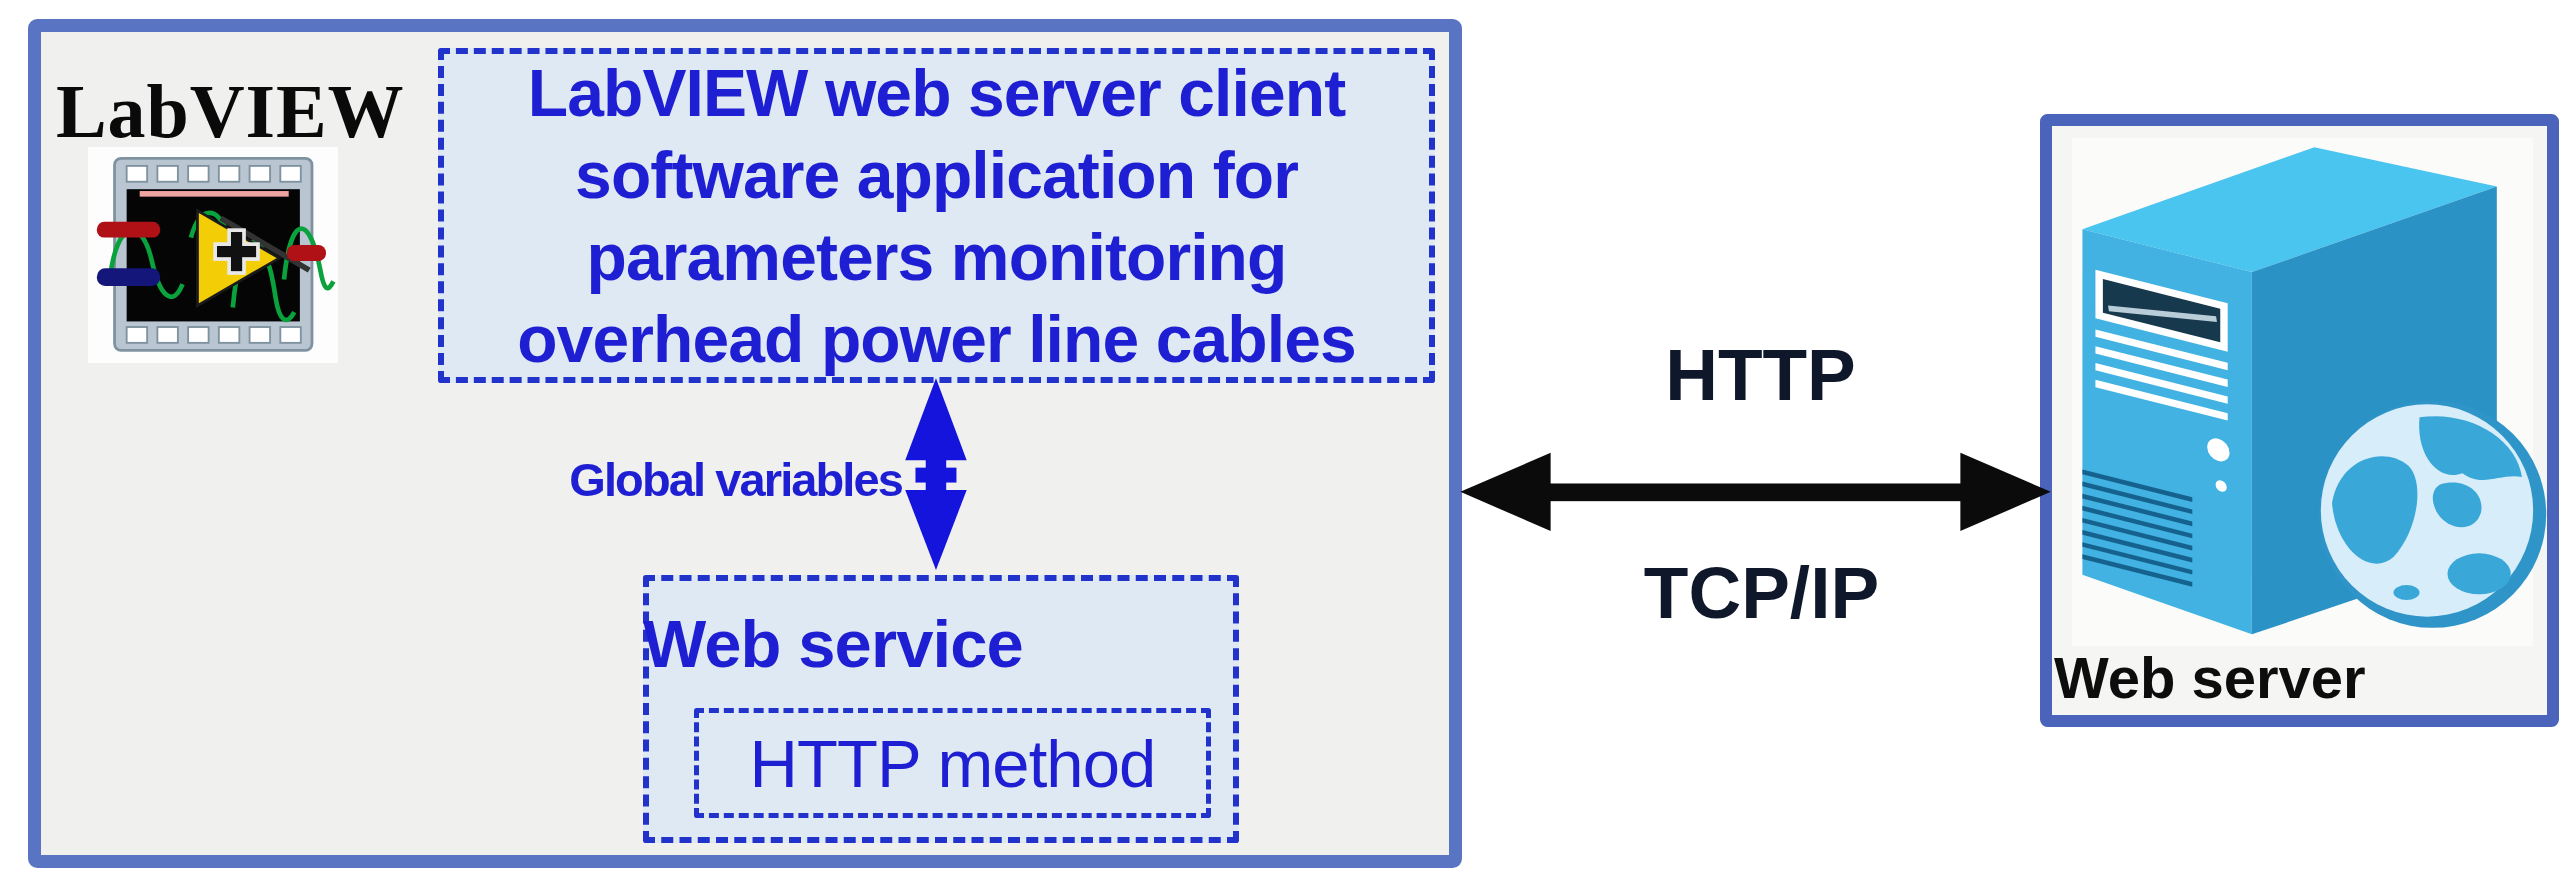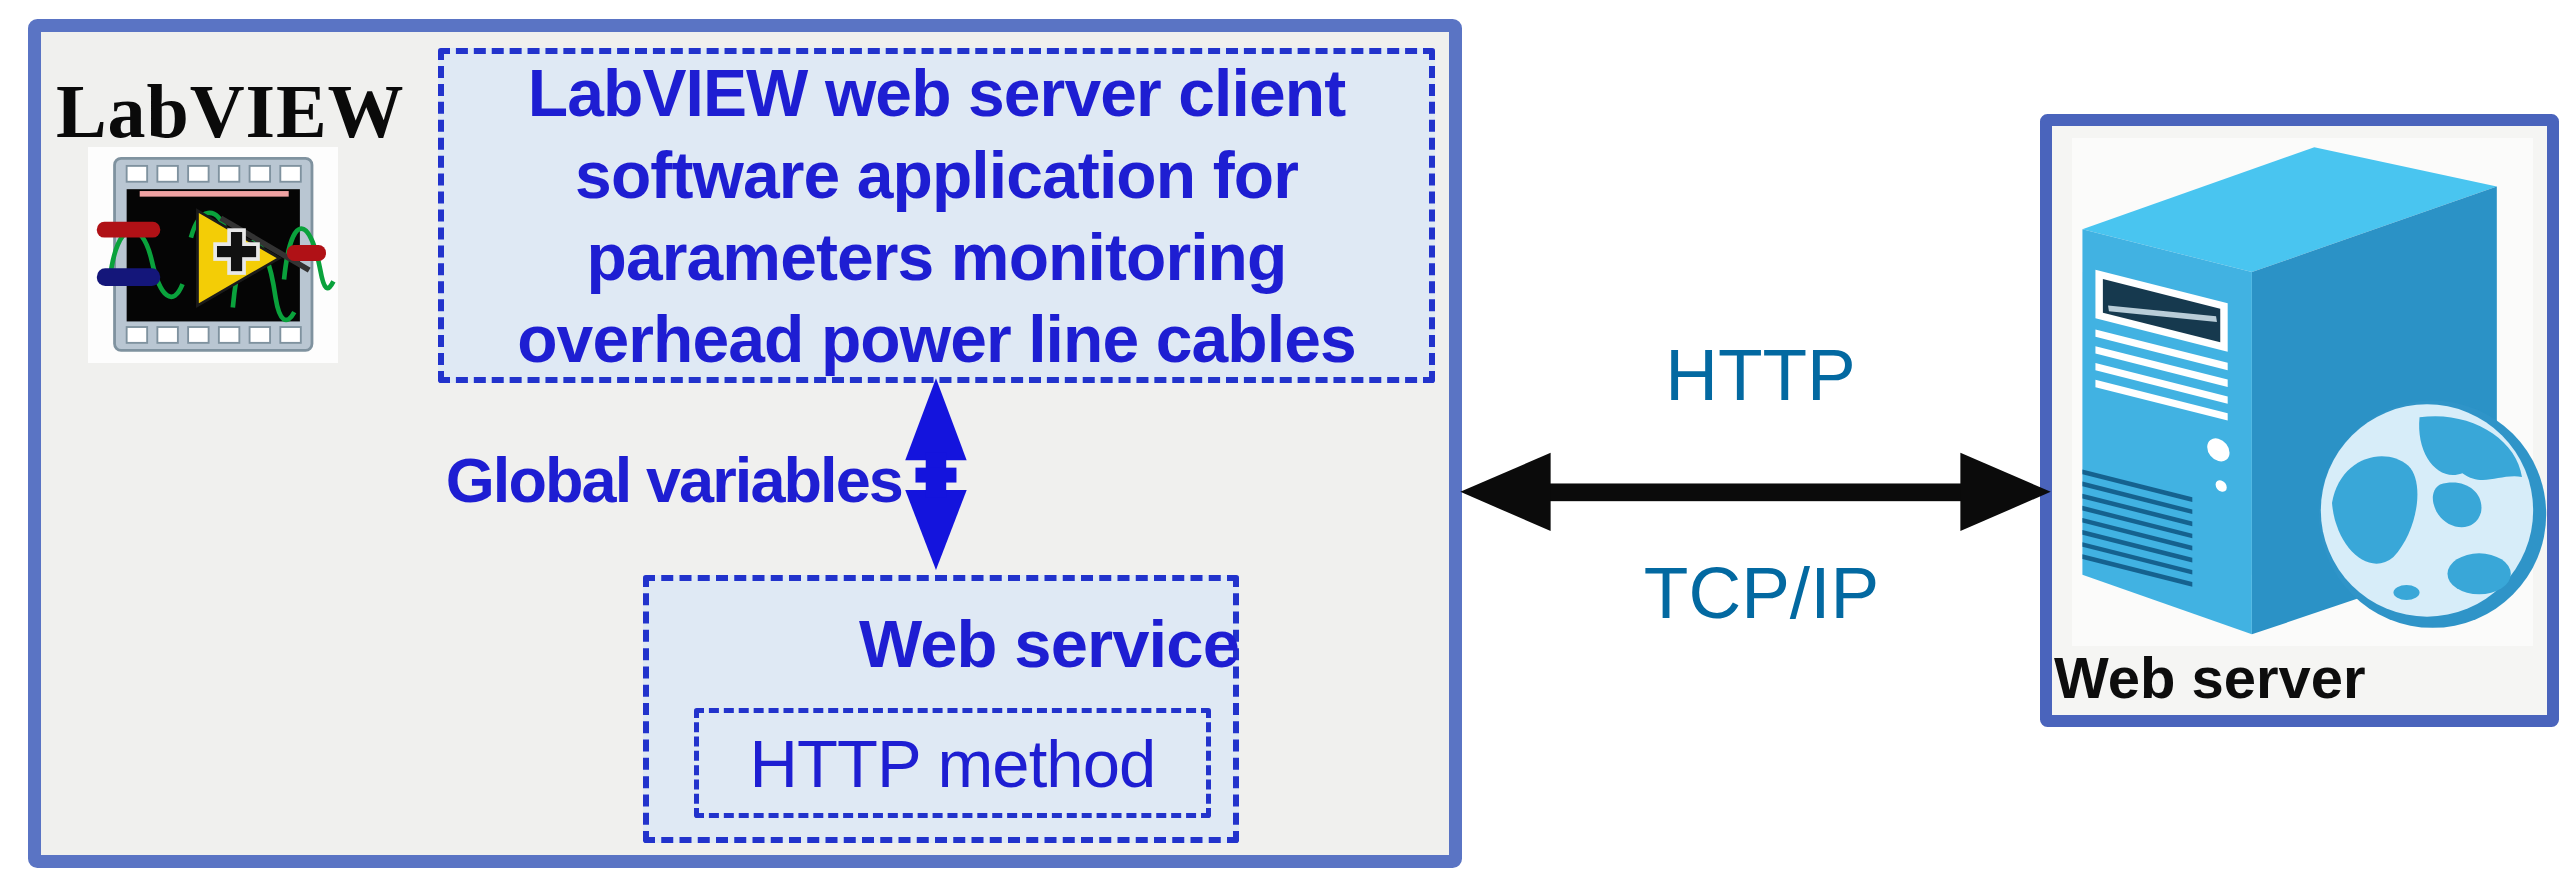--- a/index.html
+++ b/index.html
@@ -42,31 +42,31 @@
     white-space:nowrap;color:#1e1ed2;font-weight:bold;font-size:66px;line-height:82px;
     letter-spacing:-0.9px;text-align:center;
   }
   .labview-label{
     position:absolute;left:56px;top:73px;color:#0a0a0a;
     font-family:"Liberation Serif", serif;font-weight:bold;font-size:76px;line-height:76px;
     letter-spacing:0.9px;
   }
   .global-vars{
     position:absolute;left:317px;top:441px;width:585px;text-align:right;
-    color:#1e1ed2;font-weight:bold;font-size:63px;line-height:78px;letter-spacing:-1.9px;
+    color:#1e1ed2;font-weight:bold;font-size:47px;line-height:78px;letter-spacing:-1.9px;
     white-space:nowrap;
   }
   .ws-title{
-    position:absolute;left:643px;top:605px;width:596px;text-align:right;
+    position:absolute;left:643px;top:605px;width:596px;text-align:left;
     color:#1e1ed2;font-weight:bold;font-size:67px;line-height:78px;letter-spacing:-0.9px;
   }
   .hm-title{color:#1e1ed2;font-weight:normal;font-size:67px;letter-spacing:-0.9px;white-space:nowrap;}
   .link-label{
-    position:absolute;width:391px;text-align:center;color:#0369a1;
-    font-weight:normal;font-size:73px;line-height:76px;
+    position:absolute;width:391px;text-align:center;color:#0f172a;
+    font-weight:bold;font-size:73px;line-height:76px;
   }
   .http-label{left:1565px;top:337px;}
   .tcpip-label{left:1566px;top:555px;}
   .webserver-label{
     position:absolute;left:2054px;top:641px;width:494px;text-align:left;
     color:#0d0d0d;font-weight:bold;font-size:58px;line-height:73px;
   }
   svg.overlay{position:absolute;left:0;top:0;pointer-events:none;}
 </style>
 </head>

